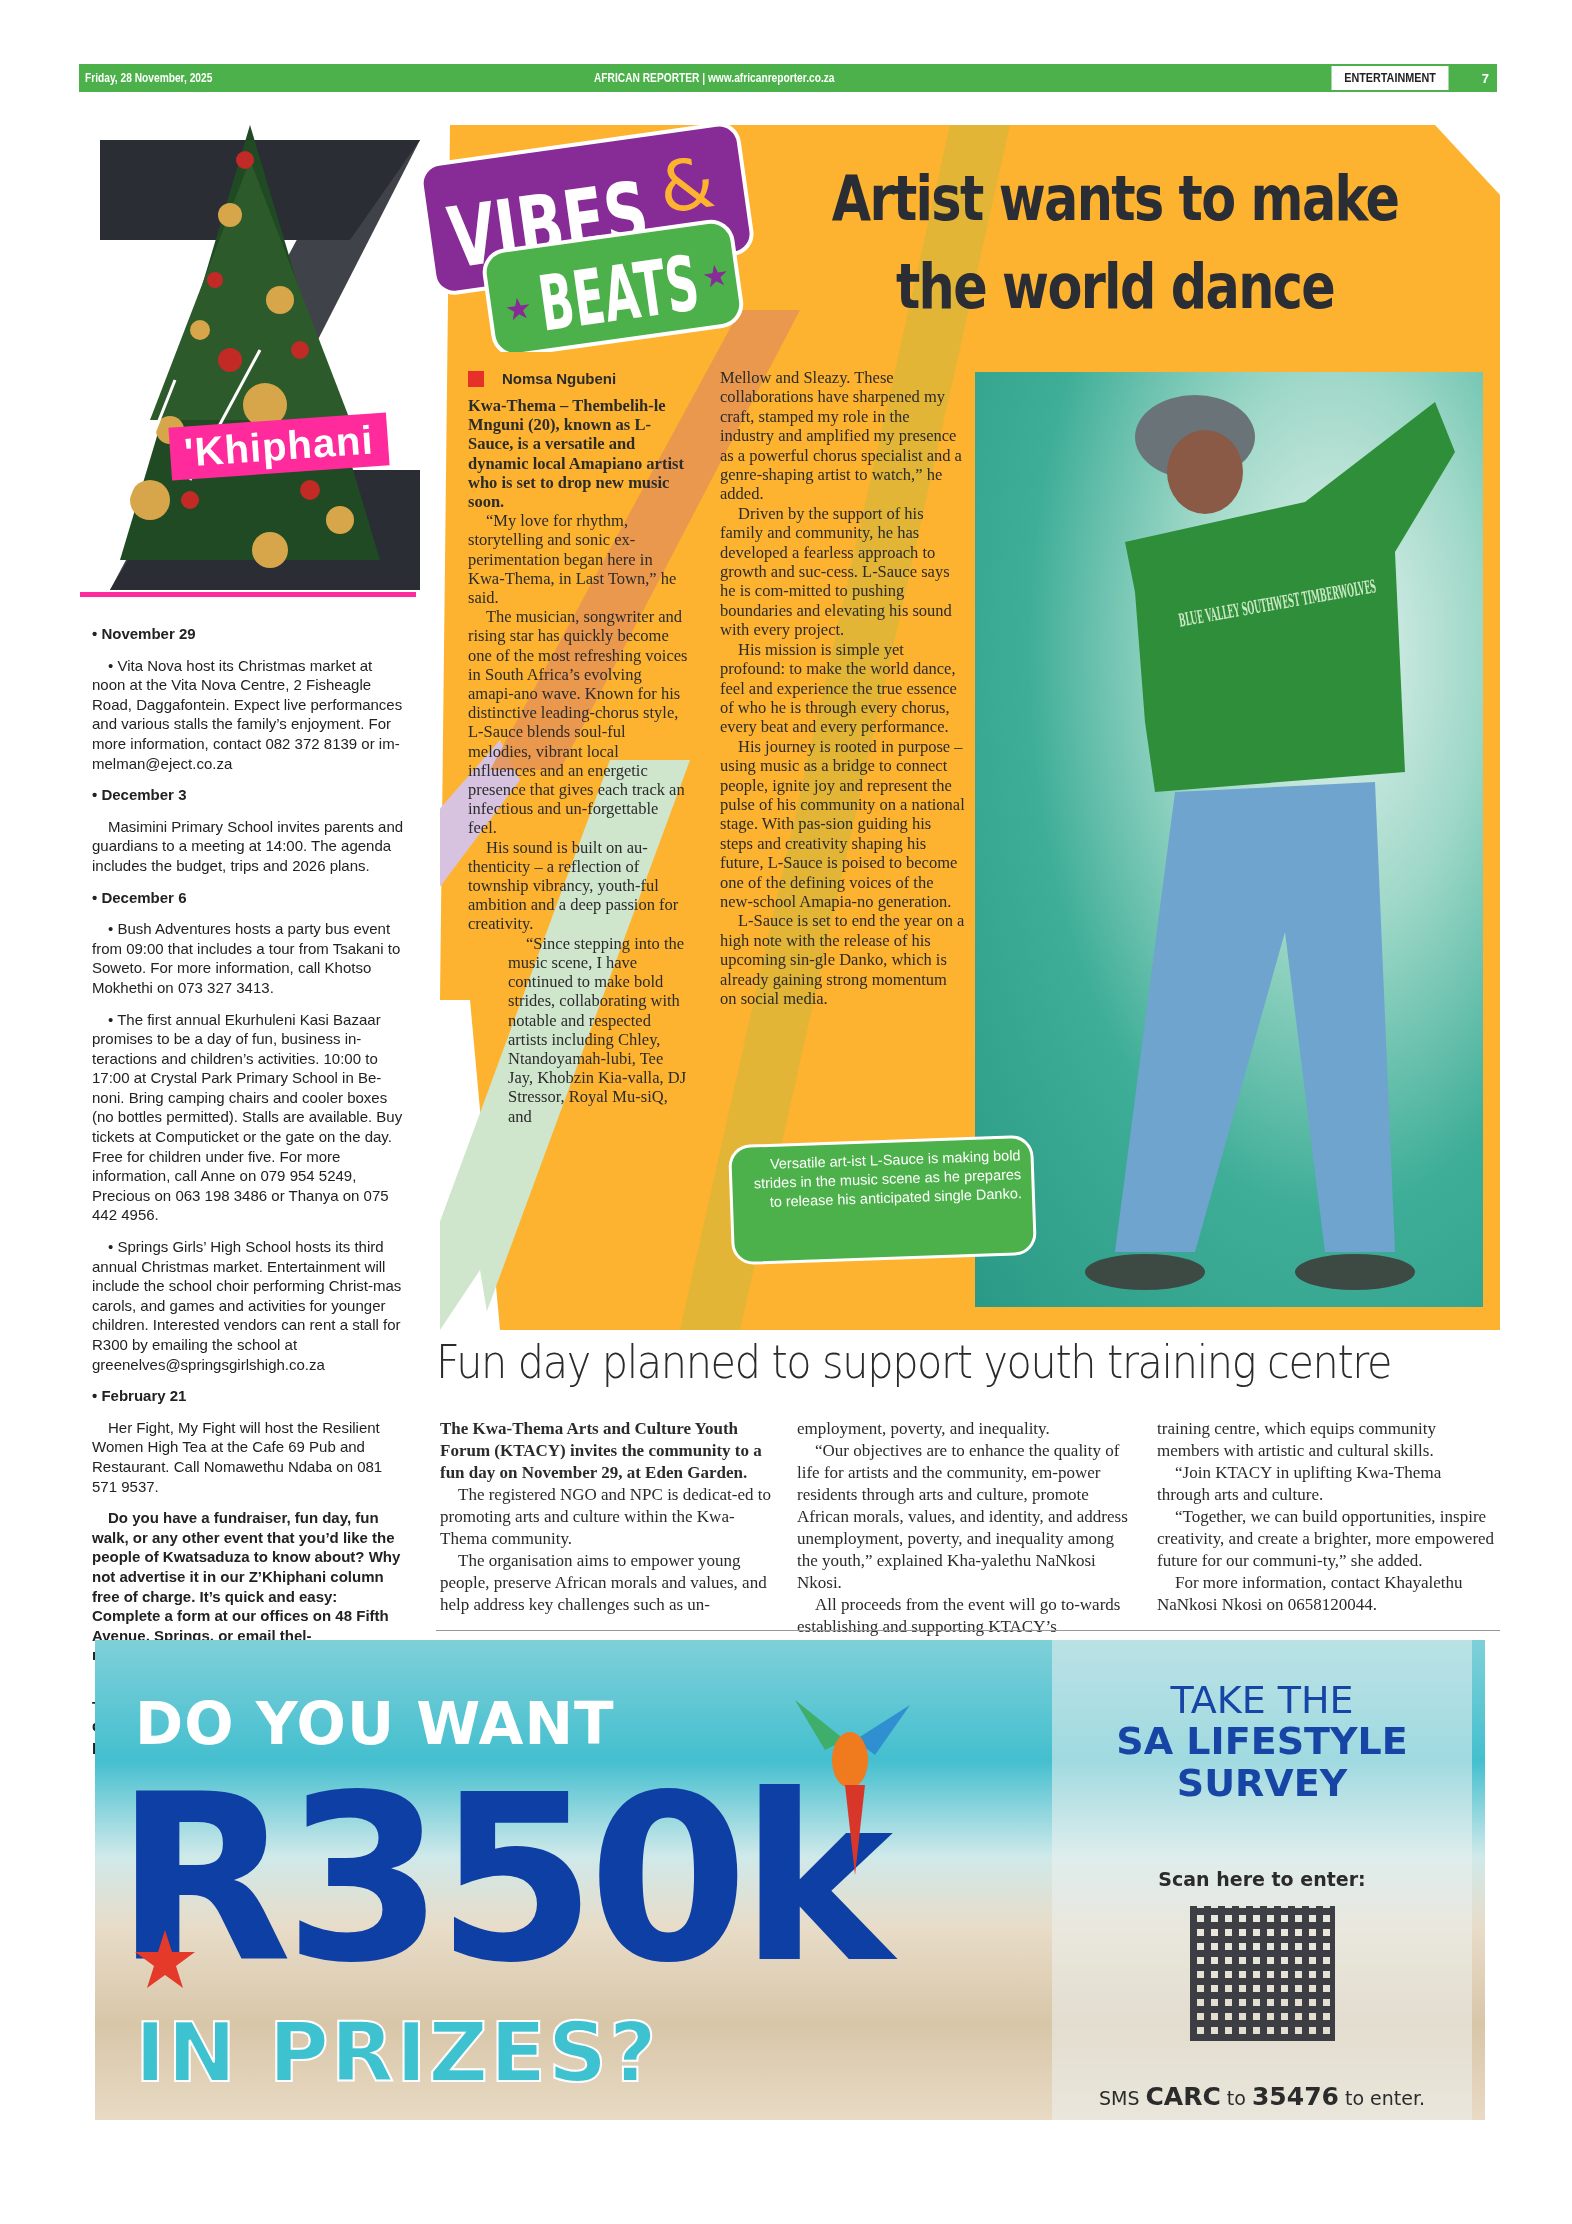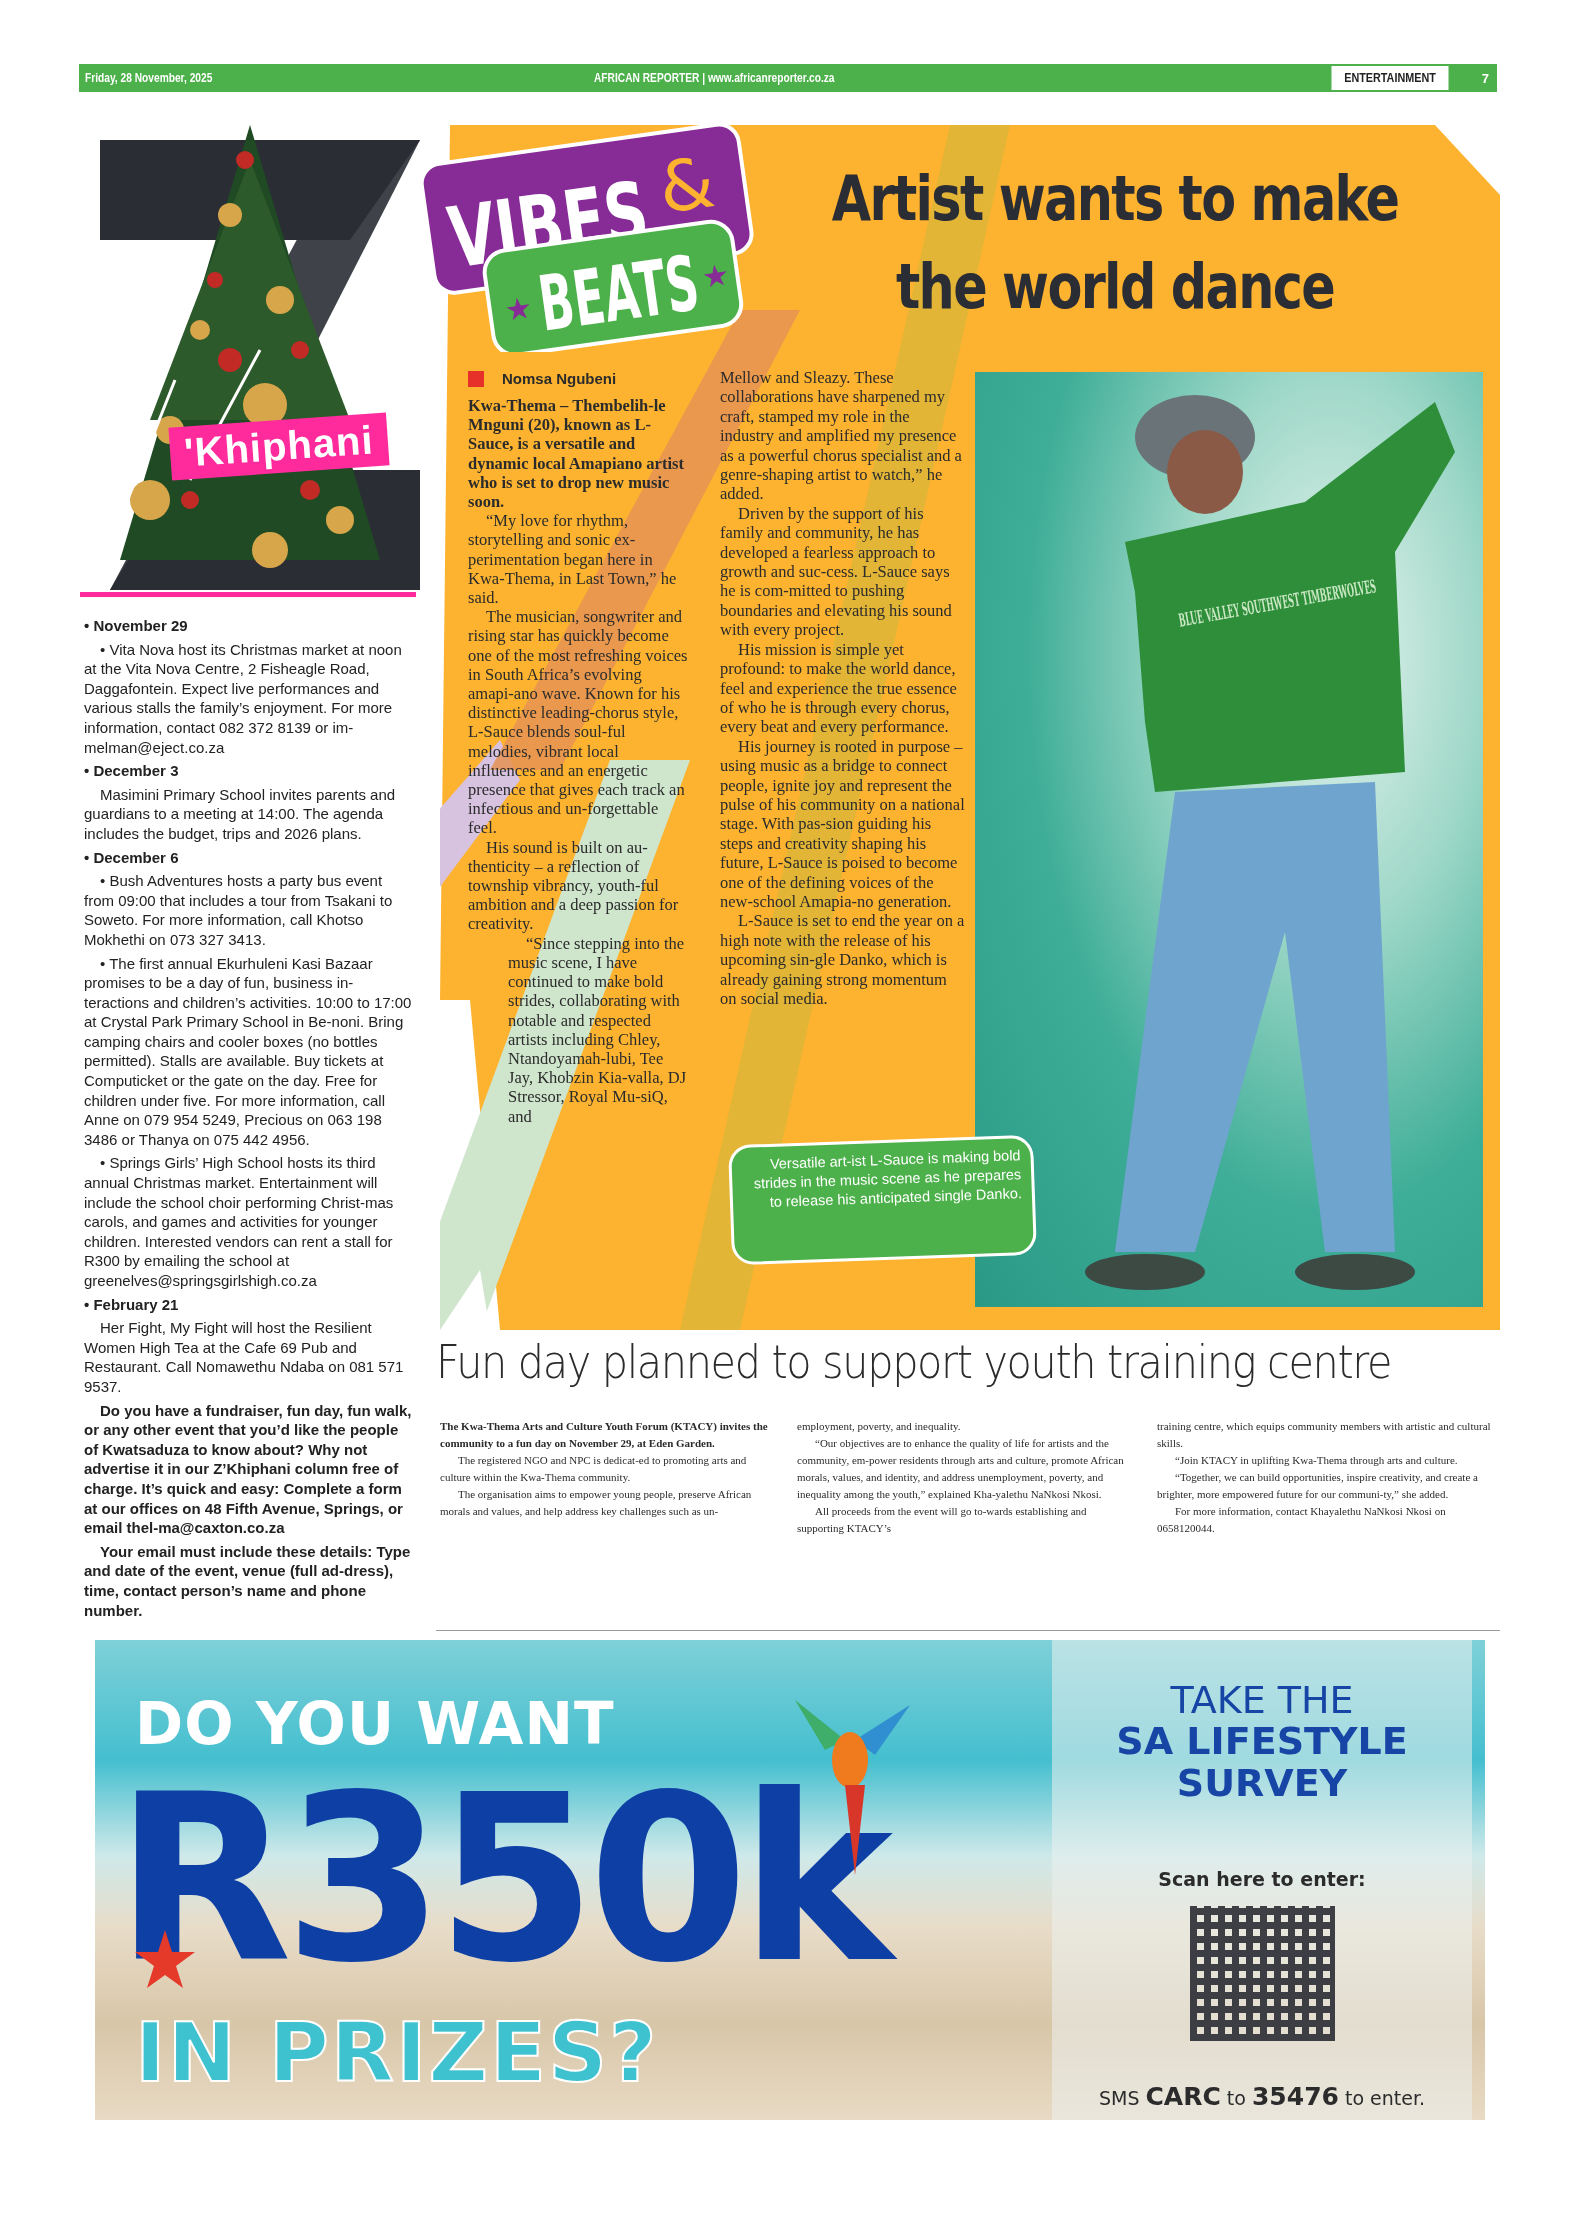--- a/index.html
+++ b/index.html
@@ -10,39 +10,39 @@
 #topbar .date{position:absolute;left:6px;transform:scaleX(.85);transform-origin:left}
 #topbar .center{position:absolute;left:515px;transform:scaleX(.85);transform-origin:left}
 #topbar .section{position:absolute;left:1246px;top:2px;background:#fff;color:#222;height:24px;width:130px;display:flex;align-items:center;justify-content:center;font-size:12px;transform:scaleX(.9)}
 #topbar .pagenum{position:absolute;right:8px;font-size:13px}
 
 #zblock{left:80px;top:120px;width:340px;height:480px}
 .khiphani{left:170px;top:420px;background:#ff2b9c;color:#fff;font-family:"Liberation Sans",sans-serif;font-weight:bold;font-size:40px;padding:4px 14px;transform:rotate(-4deg);letter-spacing:1px}
 .pinkline{left:80px;top:592px;width:336px;height:5px;background:#ff2b9c}
 
 #leftcol{left:80px;top:612px;width:340px;font-family:"Liberation Sans",sans-serif;font-size:15px;line-height:19.6px;color:#222}
-#leftcol p{margin:4px}
+#leftcol p{margin:12px}
 #leftcol .date{font-weight:bold}
 #leftcol .ind{text-indent:16px}
 #leftcol .bold{font-weight:bold}
 
 #feature{left:440px;top:120px;width:1060px;height:1210px}
 .byline{left:468px;top:370px;font-family:"Liberation Sans",sans-serif;font-weight:bold;font-size:15px;display:flex;align-items:center;gap:18px}
 .byline .sq{width:16px;height:16px;background:#e8302a;display:inline-block}
 .col1{left:468px;top:396px;width:220px;font-size:16.5px;line-height:19.2px}
 .col1 .lead{font-weight:bold;font-size:16.5px}
 .col2{left:720px;top:368px;width:245px;font-size:16.5px;line-height:19.4px}
 .ind{text-indent:18px}
 .headline{left:760px;top:155px;width:710px;text-align:center;font-family:"DejaVu Sans",sans-serif;font-weight:bold;font-size:62px;line-height:88px;color:#2b2d35;letter-spacing:-2px;transform:scaleX(.82);transform-origin:center}
 .caption{left:730px;top:1140px;width:305px;height:120px;background:#4cb14a;color:#fff;border:3px solid #fff;border-radius:22px;font-family:"Liberation Sans",sans-serif;font-size:14.5px;line-height:19px;padding:8px 10px;text-align:right;transform:rotate(-2deg)}
 
 #photo{left:975px;top:372px;width:508px;height:935px;background:radial-gradient(ellipse at 70% 30%,#e8f4f0 0%,#9fd8c8 30%,#3fae98 60%,#2a9a86 100%)}
 
 .fd-title{left:436px;top:1335px;width:1064px;font-family:"DejaVu Sans",sans-serif;font-size:46px;color:#2b2b2b;letter-spacing:-1.5px;font-weight:300;transform:scaleX(.9);transform-origin:left;white-space:nowrap}
-.fd-col{top:1418px;width:338px;font-size:11px;line-height:17px}
+.fd-col{top:1418px;width:338px;font-size:17px;line-height:22px}
 .fd-col .lead{font-weight:bold}
 .rule{left:436px;top:1630px;width:1064px;height:1px;background:#999}
 
 #ad{left:95px;top:1640px;width:1390px;height:480px;background:linear-gradient(180deg,#7fd0d8 0%,#44bfcf 25%,#cfe9ea 45%,#e8dcc8 60%,#d8c6a8 80%,#e8dac4 100%);overflow:hidden}
 #ad .l1{position:absolute;left:40px;top:50px;font-family:"DejaVu Sans",sans-serif;font-weight:bold;font-size:58px;color:#fff;letter-spacing:1px}
 #ad .l2{position:absolute;left:20px;top:115px;font-family:"DejaVu Sans",sans-serif;font-weight:bold;font-size:230px;color:#0d3fa5;letter-spacing:-8px;line-height:250px}
 #ad .l3{position:absolute;left:40px;top:365px;font-family:"DejaVu Sans",sans-serif;font-weight:bold;font-size:82px;color:#3fc2cf;-webkit-text-stroke:2px #fff;letter-spacing:2px}
 #ad .panel{position:absolute;left:957px;top:0;width:420px;height:480px;background:rgba(235,240,238,.55);text-align:center;font-family:"DejaVu Sans",sans-serif}
 #ad .p1{margin-top:40px;font-size:38px;color:#1645a6;line-height:40px}
 #ad .p2{font-size:38px;color:#1645a6;font-weight:bold;line-height:42px}

